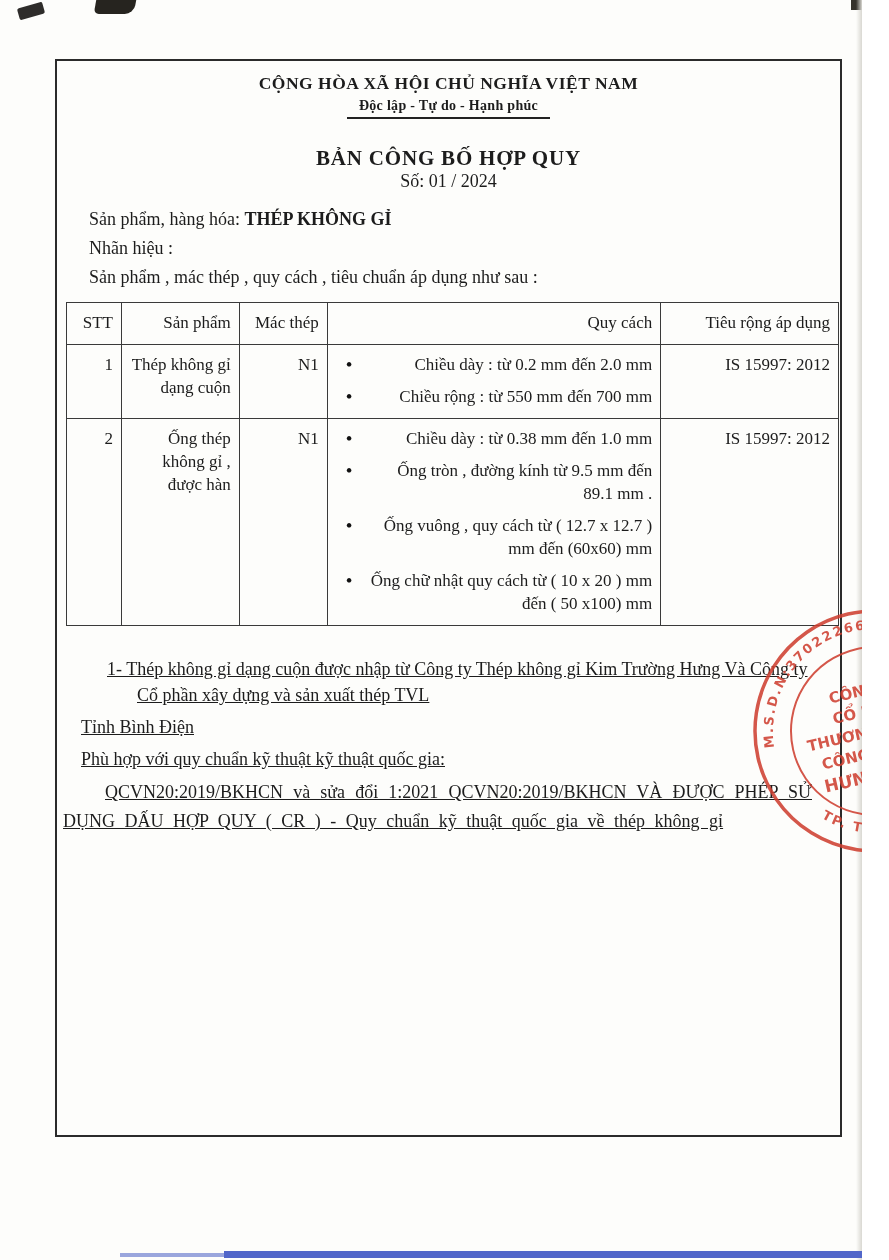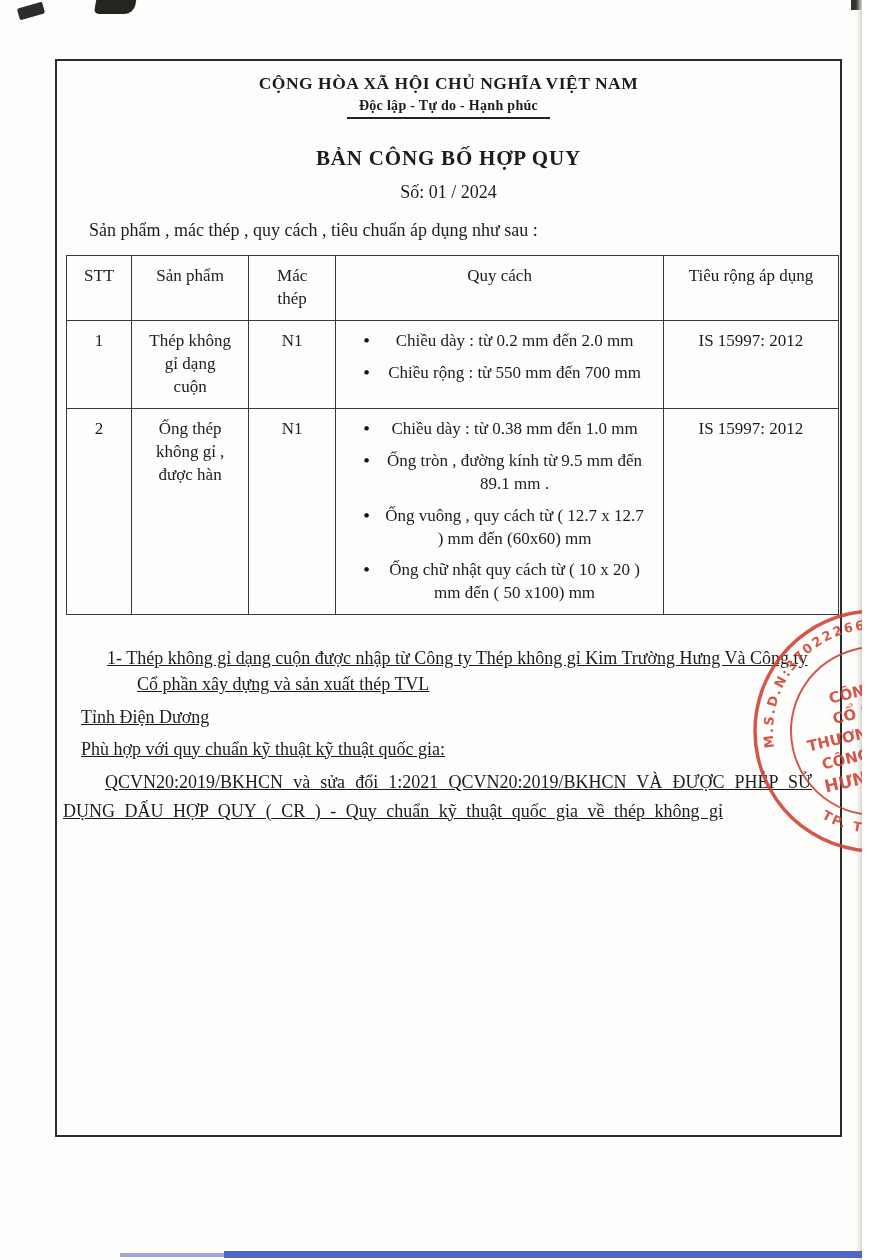--- a/index.html
+++ b/index.html
@@ -18,34 +18,34 @@
     border:2px solid #2b2b2b;
     padding:12px 8px 0 8px;
   }
   .center { text-align:center; }
   .nat-title { font-size:17.5px; font-weight:bold; letter-spacing:.5px; }
   .motto {
     display:inline-block; font-size:14px; font-weight:bold; letter-spacing:.3px;
     border-bottom:2px solid #222; padding:1px 12px 3px 12px; margin-top:3px;
   }
   .doc-title { font-size:21px; font-weight:bold; letter-spacing:.8px; margin-top:27px; }
-  .doc-no { font-size:18px; margin-top:11px; }
+  .doc-no { font-size:18px; margin-top:0; }
 
   .info { margin:14px 30px 0 16px; font-size:18px; line-height:1.45; }
   .info p { margin-bottom:3px; }
   .indent-sm { padding-left:8px; }
   .bold { font-weight:bold; }
 
   table.products {
     width:773px; margin:12px 0 0 1px;
     border-collapse:collapse; font-size:17px; line-height:1.35;
   }
   table.products th, table.products td {
-    border:1.6px solid #3a3a3a; padding:9px 17px; vertical-align:top;
-    text-align:center; font-weight:normal;
+    border:1.6px solid #3a3a3a; padding:9px 8px; vertical-align:top;
+    text-align:right; font-weight:normal;
   }
   th.c-stt, td.c-stt { text-align:center; }
   ul.specs { list-style:none; margin:0; padding:0 0 0 6px; }
   ul.specs li { position:relative; padding-left:24px; margin-bottom:9px; }
   ul.specs li:last-child { margin-bottom:0; }
   ul.specs li::before {
     content:"•"; position:absolute; left:4px; top:-2px; font-size:19px; color:#111;
   }
 
   .notes { margin:30px 24px 0 42px; font-size:18px; line-height:1.45;text-decoration:underline; }
@@ -93,20 +93,22 @@
     <div class="center">
       <div class="nat-title">CỘNG HÒA XÃ HỘI CHỦ NGHĨA VIỆT NAM</div>
       <div>
         <span class="motto">Độc lập - Tự do - Hạnh phúc</span>
       </div>
       <div class="doc-title">BẢN CÔNG BỐ HỢP QUY</div>
       <div class="doc-no">Số: 01 / 2024</div>
     </div>
 
     <div class="info">
+      <p class="indent-sm"><span>Sản phẩm, hàng hóa: </span><span class="bold">THÉP KHÔNG GỈ</span></p>
+      <p class="indent-sm">Nhãn hiệu :</p>
       <p class="indent-sm">Sản phẩm , mác thép , quy cách , tiêu chuẩn áp dụng như sau :</p>
     </div>
 
     <table class="products">
       <colgroup>
         <col style="width:55px">
           <col style="width:118px">
           <col style="width:88px">
           <col style="width:334px">
           <col style="width:178px">
@@ -145,21 +147,21 @@
               <li>Ống chữ nhật quy cách từ ( 10 x 20 ) mm đến ( 50 x100) mm</li>
             </ul>
           </td>
           <td>IS 15997: 2012</td>
         </tr>
       </tbody>
     </table>
 
     <div class="notes">
       <p class="hang">1-  Thép không gỉ dạng cuộn được nhập từ Công ty Thép không gỉ Kim Trường Hưng Và Công ty Cổ phần xây dựng và sản xuất thép TVL</p>
-      <p class="flush-left">Tỉnh Điện Dương</p>
+      <p class="flush-left">Tỉnh Bình Điện</p>
       <p class="flush-left">Phù hợp với quy chuẩn kỹ thuật kỹ thuật quốc gia:</p>
       <p class="standard-par">QCVN20:2019/BKHCN  và  sửa  đổi  1:2021  QCVN20:2019/BKHCN  VÀ  ĐƯỢC PHÉP SỬ DỤNG DẤU HỢP QUY ( CR ) -  Quy chuẩn kỹ thuật quốc gia về thép không gỉ</p>
     </div>
 
   </div>
 
   <div class="stamp">
     <svg width="254" height="254" viewBox="0 0 254 254">
       <g fill="none" stroke="#cf3f30">
         <circle cx="127" cy="127" r="120" stroke-width="3.5"></circle>

